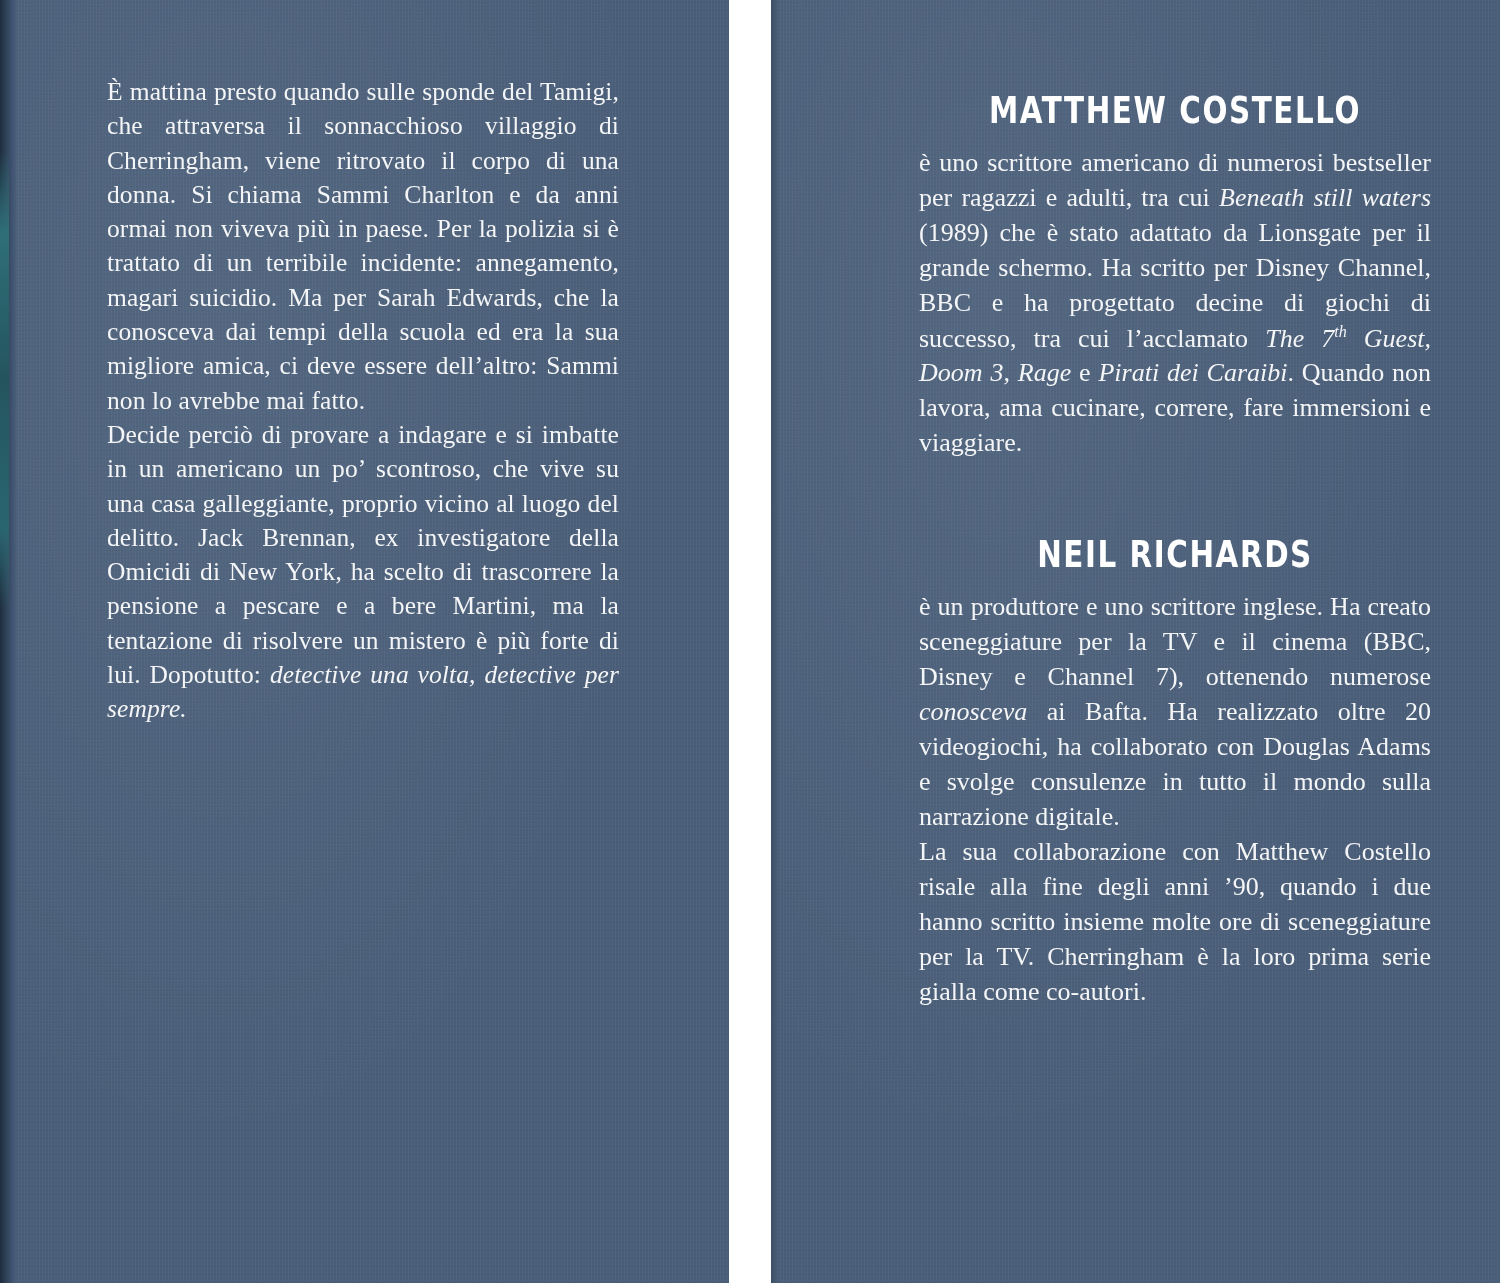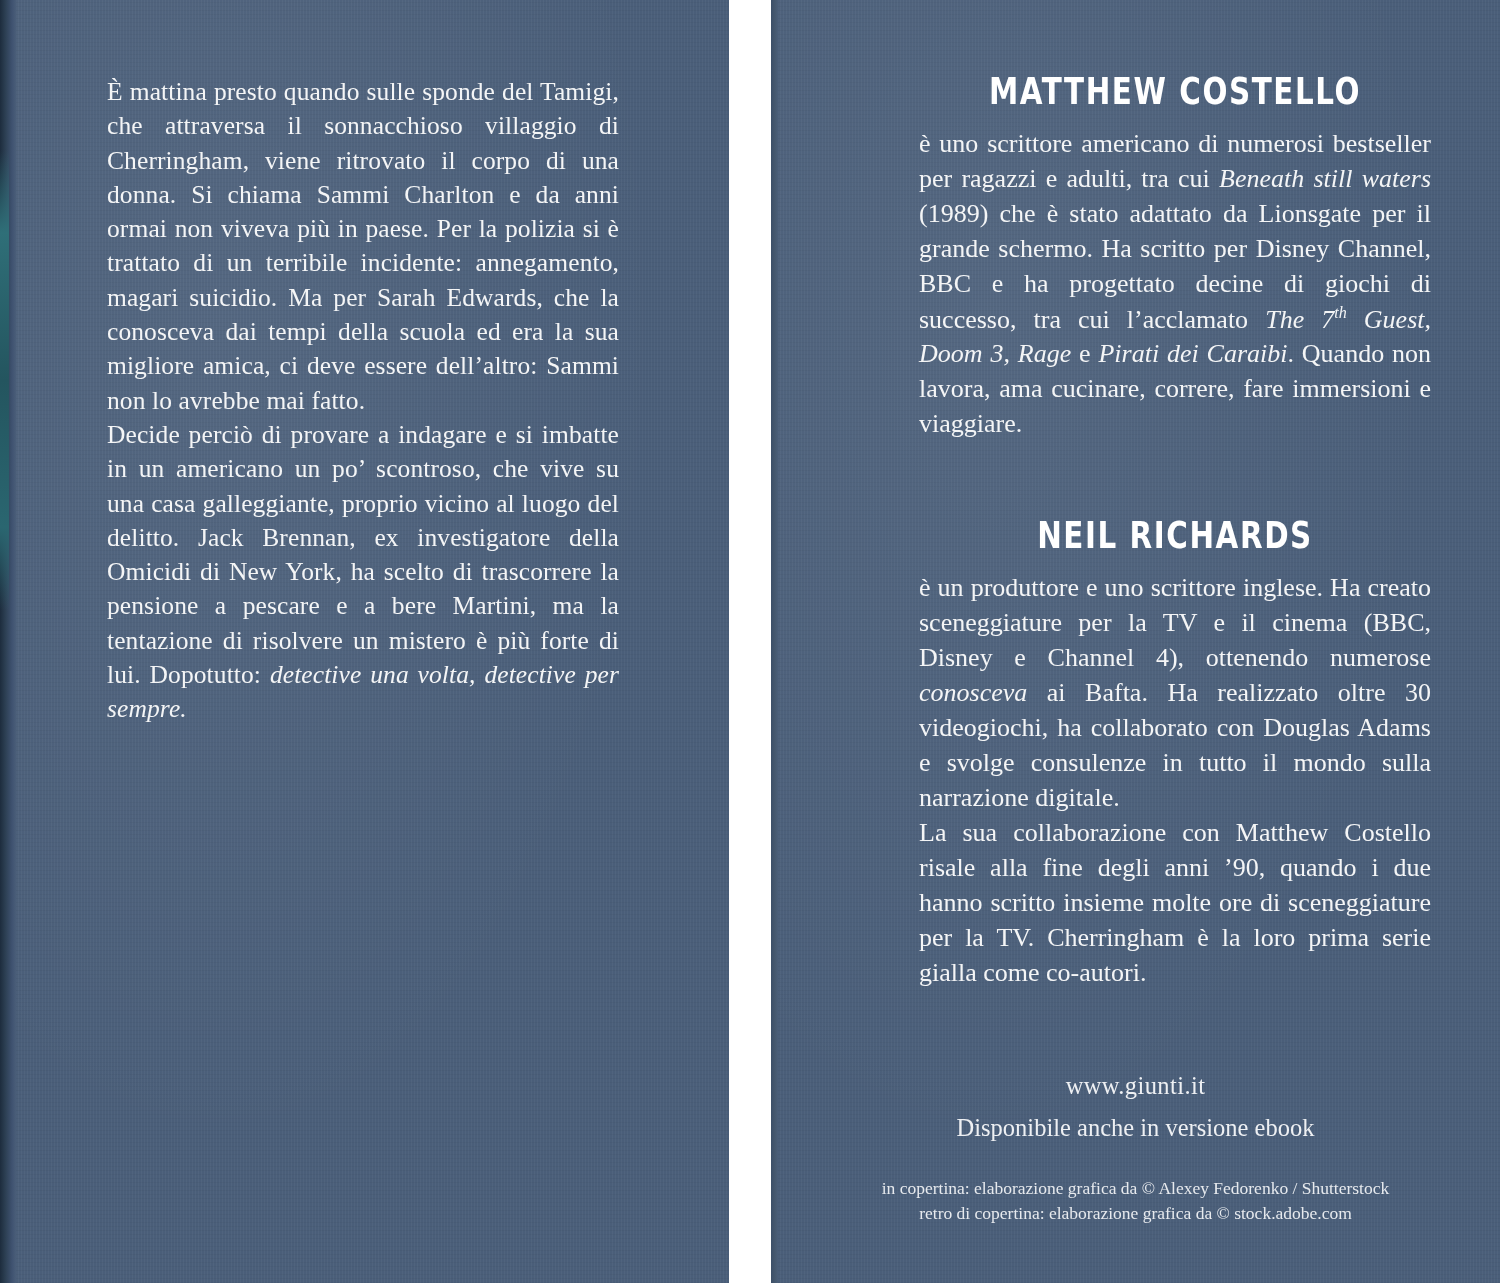--- a/index.html
+++ b/index.html
@@ -114,21 +114,21 @@
     margin-top: 26px;
   }
   .blurb em {
     font-style: italic;
   }
 
   
   .authors {
     position: absolute;
     left: 148px;
-    top: 70px;
+    top: 89px;
     width: 512px;
   }
   .author-name {
     font-family: "DejaVu Sans", sans-serif;
     font-weight: bold;
     font-size: 30px;
     letter-spacing: 1.6px;
     text-align: center;
     color: #ffffff;
     text-transform: uppercase;
@@ -211,31 +211,23 @@
           <p>
             <span>è uno scrittore americano di numerosi bestseller per ragazzi e adulti, tra cui </span><em>Beneath still waters</em><span> (1989) che è stato adattato da Lionsgate per il grande schermo. Ha scritto per Disney Channel, BBC e ha progettato decine di giochi di successo, tra cui l’acclamato </span><em><span>The 7</span><sup>th</sup><span> Guest, Doom 3, Rage</span></em><span> e </span><em>Pirati dei Caraibi</em><span>. Quando non lavora, ama cucinare, correre, fare immersioni e viaggiare.</span>
           </p>
         </div>
       </div>
 
       <div class="author-block">
         <div class="author-name">Neil Richards</div>
         <div class="author-bio">
           <p>
-            <span>è un produttore e uno scrittore inglese. Ha creato sceneggiature per la TV e il cinema (BBC, Disney e Channel 4), ottenendo numerose </span><em>conosceva</em><span> ai Bafta. Ha realizzato oltre 30 videogiochi, ha collaborato con Douglas Adams e svolge consulenze in tutto il mondo sulla narrazione digitale.</span>
+            <span>è un produttore e uno scrittore inglese. Ha creato sceneggiature per la TV e il cinema (BBC, Disney e Channel 7), ottenendo numerose </span><em>conosceva</em><span> ai Bafta. Ha realizzato oltre 20 videogiochi, ha collaborato con Douglas Adams e svolge consulenze in tutto il mondo sulla narrazione digitale.</span>
           </p>
           <p>La sua collaborazione con Matthew Costello risale alla fine degli anni ’90, quando i due hanno scritto insieme molte ore di sceneggiature per la TV. Cherringham è la loro prima serie gialla come co-autori.</p>
         </div>
       </div>
 
     </div>
 
-    <div class="content footer">
-      <div class="site">www.giunti.it</div>
-      <div class="ebook">Disponibile anche in versione ebook</div>
-      <div class="credits">
-        <div>in copertina: elaborazione grafica da © Alexey Fedorenko / Shutterstock</div>
-        <div>retro di copertina: elaborazione grafica da © stock.adobe.com</div>
-      </div>
-    </div>
   </div>
 
 </div>
 
 </body></html>

